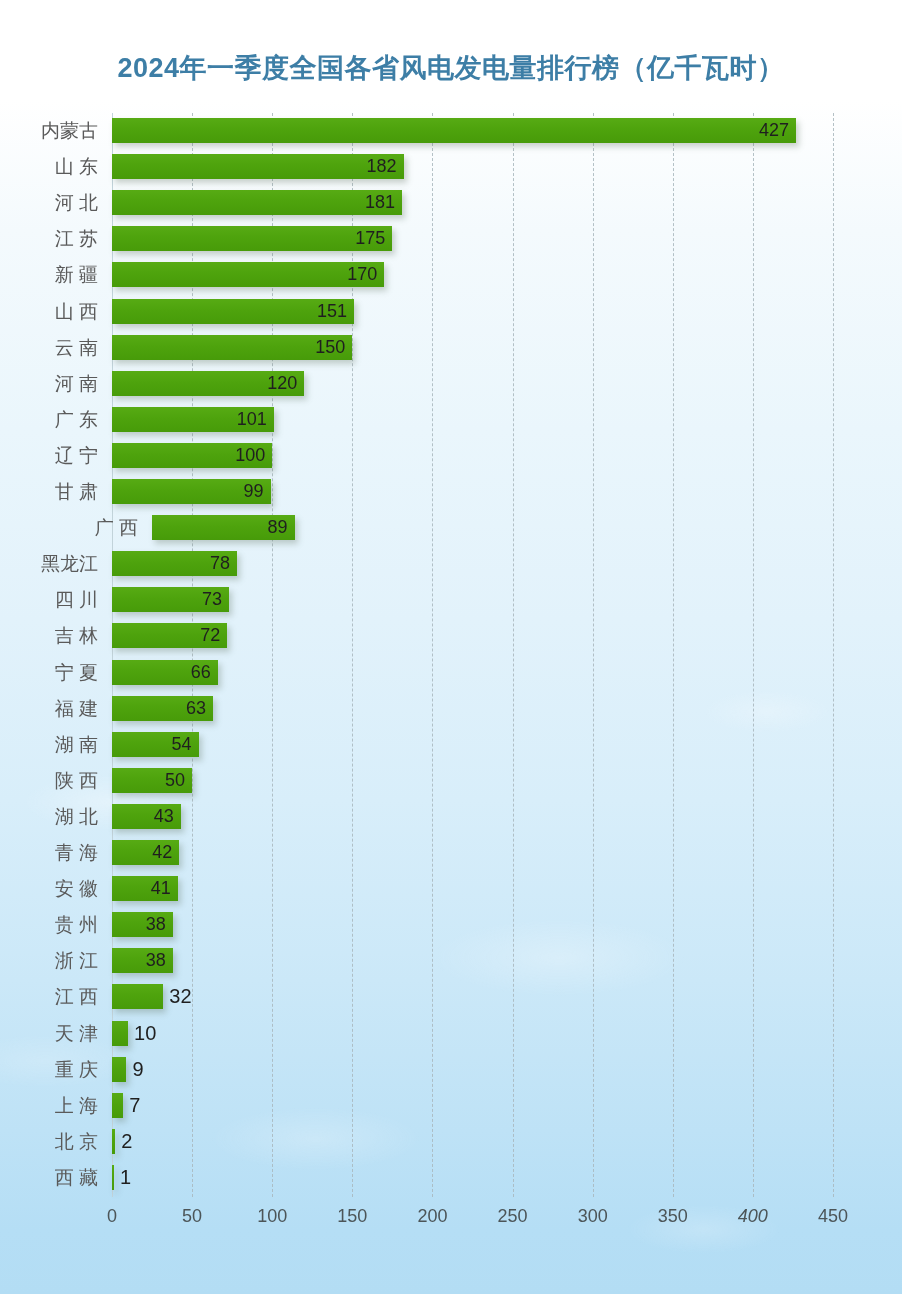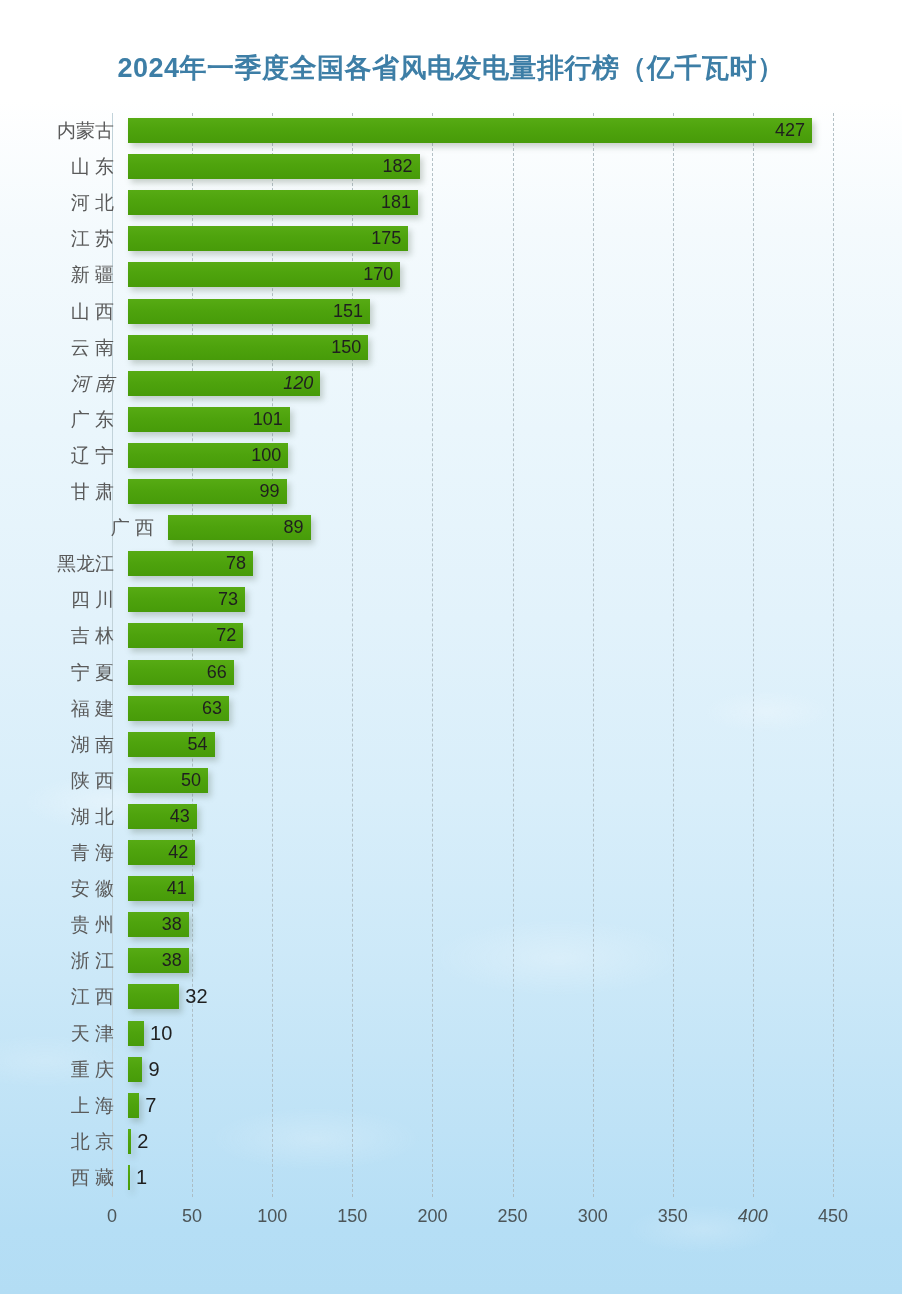--- a/index.html
+++ b/index.html
@@ -82,21 +82,21 @@
     opacity: 1;
   }
 
   #bars-layer {
     position: absolute;
     inset: 0;
   }
 
   .bar-row {
     position: absolute;
-    left: 16px;
+    left: 0;
     right: 0;
     height: 36.1px;
   }
 
   .bar-label {
     position: absolute;
     right: 100%;
     top: 0;
     height: 36.1px;
     line-height: 36.1px;
@@ -207,21 +207,21 @@
         <div class="bar-row" style="top: 180.5px;">
           <div class="bar-label">山 西</div>
           <div class="bar" style="width: 241.936px;"></div>
           <div class="value-inside" style="left: 241.936px;">151</div>
         </div>
         <div class="bar-row" style="top: 216.6px; padding-left: 16px;">
           <div class="bar-label">云 南</div>
           <div class="bar" style="width: 240.333px;"></div>
           <div class="value-inside" style="left: 240.333px;">150</div>
         </div>
-        <div class="bar-row" style="top: 252.7px; font-style: italic;">
+        <div class="bar-row" style="top: 252.7px;">
           <div class="bar-label">河 南</div>
           <div class="bar" style="width: 192.267px;"></div>
           <div class="value-inside" style="left: 192.267px;">120</div>
         </div>
         <div class="bar-row" style="top: 288.8px;">
           <div class="bar-label">广 东</div>
           <div class="bar" style="width: 161.824px;"></div>
           <div class="value-inside" style="left: 161.824px;">101</div>
         </div>
         <div class="bar-row" style="top: 324.9px;">

